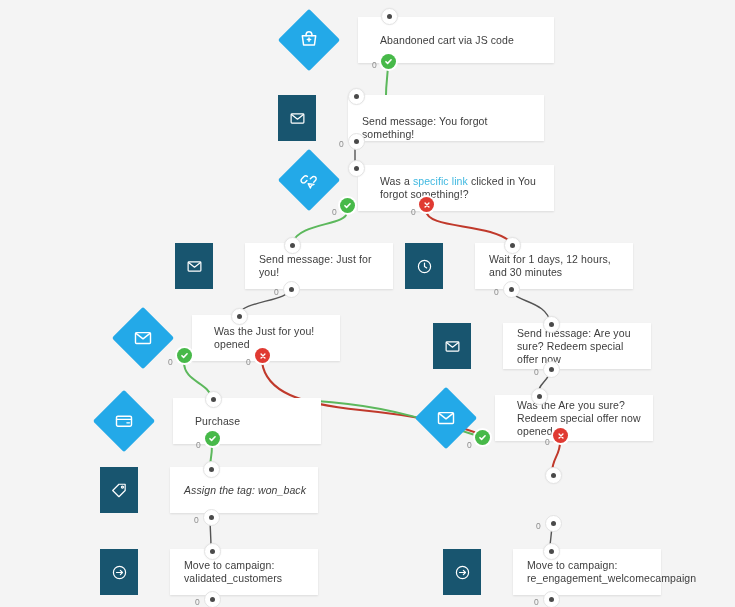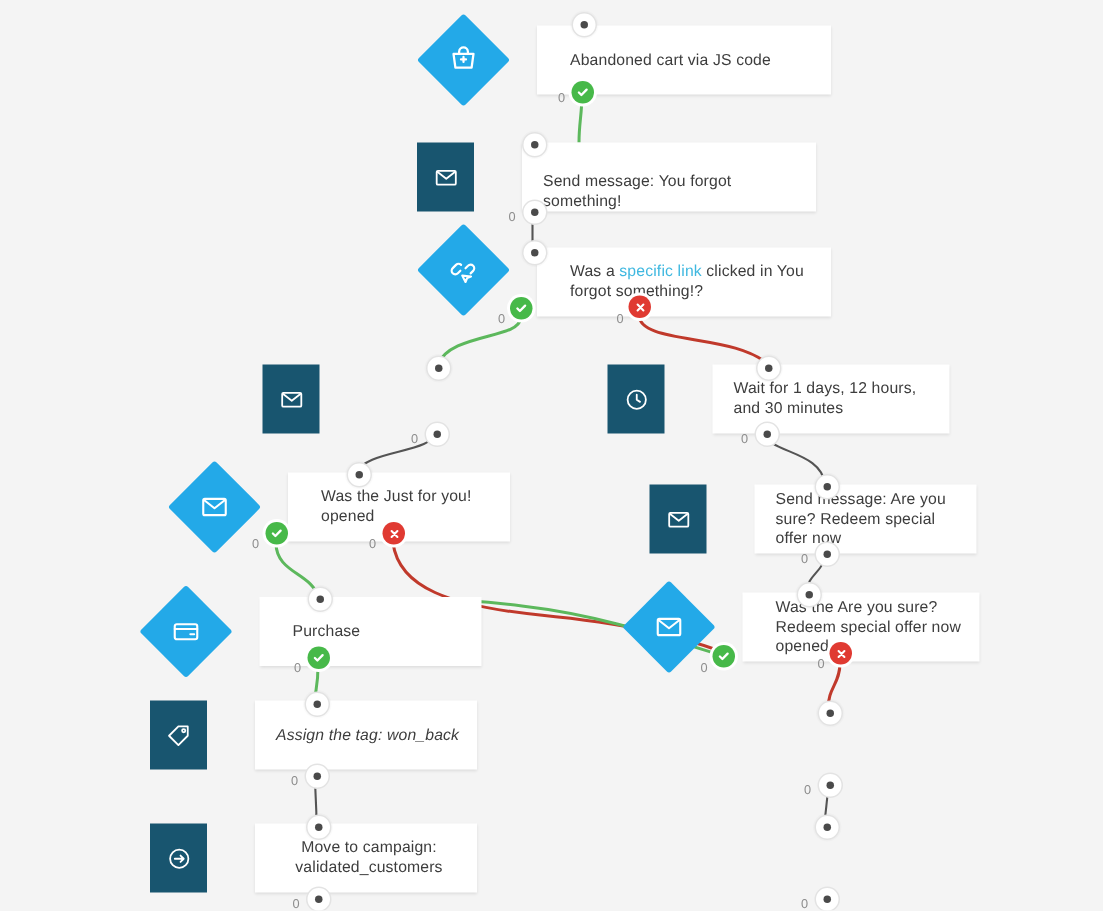--- a/index.html
+++ b/index.html
@@ -252,20 +252,23 @@
   </div>
 
   <div class="port port-in" style="left:284px; top:237px;"></div>
   <div class="node" style="left:175px; top:243px;">
     <div class="sq-icon">
       <svg width="17" height="17" viewBox="0 0 24 24" fill="none" stroke="#ffffff" stroke-width="1.7" stroke-linecap="round" stroke-linejoin="round">
         <rect x="3" y="5.5" width="18" height="13" rx="1.2"></rect>
         <path d="M3.6 6.4L12 13l8.4-6.6"></path>
       </svg>
     </div>
+    <div class="card" style="width:148px;">
+      <span class="card-label">Send message: Just for you!</span>
+    </div>
   </div>
   <div class="port-count" style="left:274px; top:287px;">0</div>
   <div class="port port-out neutral" style="left:283px; top:281px;"></div>
 
   <div class="port port-in" style="left:504px; top:237px;"></div>
   <div class="node" style="left:405px; top:243px;">
     <div class="sq-icon">
       <svg width="17" height="17" viewBox="0 0 24 24" fill="none" stroke="#ffffff" stroke-width="1.7" stroke-linecap="round" stroke-linejoin="round">
         <circle cx="12" cy="12" r="8.6"></circle>
         <path d="M12 7.2V12l3.1 2"></path>
@@ -386,24 +389,35 @@
   <div class="port port-out neutral" style="left:545px; top:515px;"></div>
 
   <div class="port port-in" style="left:204px; top:543px;"></div>
   <div class="node" style="left:100px; top:549px;">
     <div class="sq-icon">
       <svg width="17" height="17" viewBox="0 0 24 24" fill="none" stroke="#ffffff" stroke-width="1.7" stroke-linecap="round" stroke-linejoin="round">
         <circle cx="12" cy="12" r="8.6"></circle>
         <path d="M7.8 12h8.4M13.2 9l3 3-3 3"></path>
       </svg>
     </div>
-    <div class="card" style="width:148px;text-align:center;">
+    <div class="card" style="width:148px;">
       <span class="card-label">Move to campaign: validated_customers</span>
     </div>
   </div>
   <div class="port-count" style="left:195px; top:597px;">0</div>
   <div class="port port-out neutral" style="left:204px; top:591px;"></div>
 
   <div class="port port-in" style="left:543px; top:543px;"></div>
+  <div class="node" style="left:443px; top:549px;">
+    <div class="sq-icon">
+      <svg width="17" height="17" viewBox="0 0 24 24" fill="none" stroke="#ffffff" stroke-width="1.7" stroke-linecap="round" stroke-linejoin="round">
+        <circle cx="12" cy="12" r="8.6"></circle>
+        <path d="M7.8 12h8.4M13.2 9l3 3-3 3"></path>
+      </svg>
+    </div>
+    <div class="card" style="width:148px;">
+      <span class="card-label">Move to campaign: re_engagement_welcomecampaign</span>
+    </div>
+  </div>
   <div class="port-count" style="left:534px; top:597px;">0</div>
   <div class="port port-out neutral" style="left:543px; top:591px;"></div>
 
 </div>
 
 </body></html>

